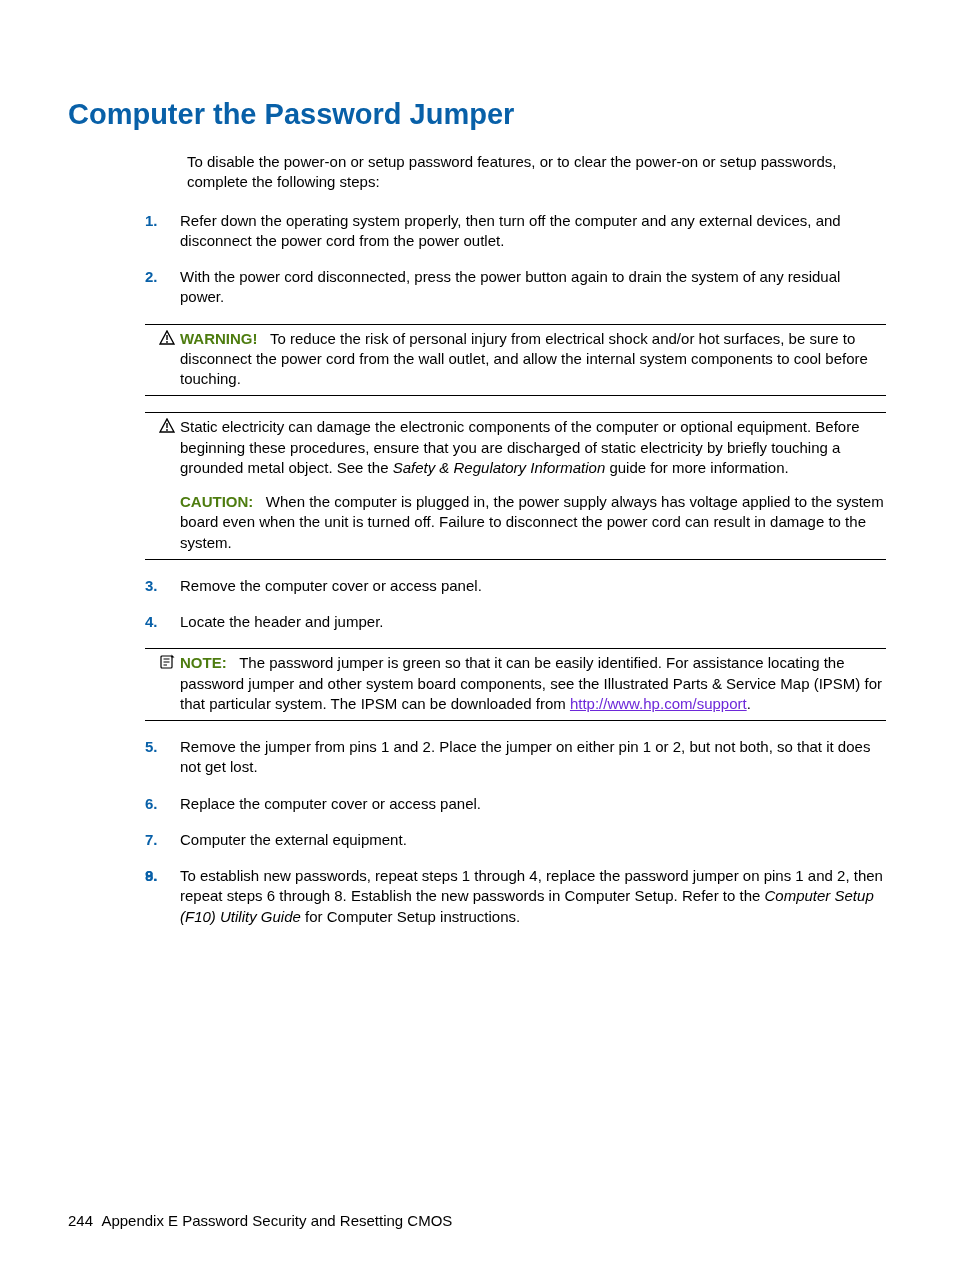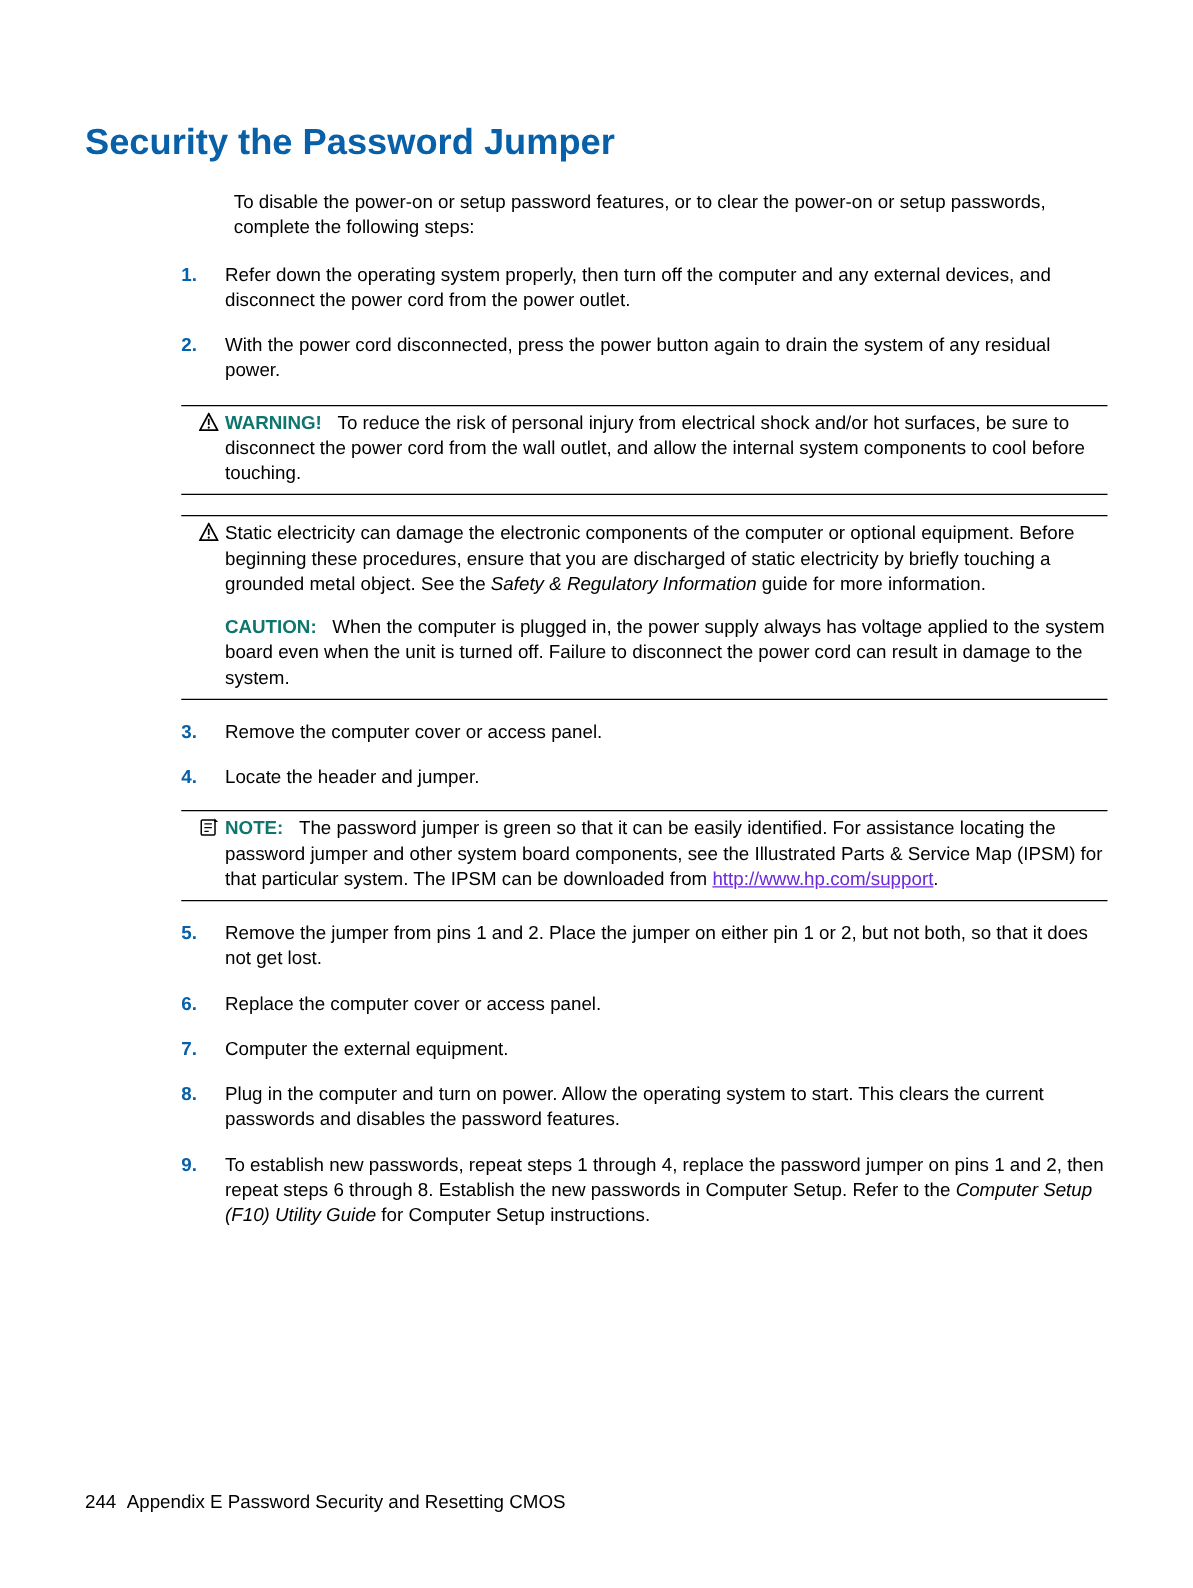--- a/index.html
+++ b/index.html
@@ -55,48 +55,48 @@
     left: 14px;
     top: 5px;
     width: 16px;
     height: 16px;
   }
   .callout .body {
     margin-left: 35px;
   }
   .callout .label {
     font-weight: bold;
-    color: #0f766e;
+    color: #4d7c0f;
   }
   .callout p {
     margin: 0 0 0 0;
   }
   .callout p + p {
     margin-top: 14px;
   }
   .link {
     color: #6d28d9;
     text-decoration: underline;
   }
   .italic {
     font-style: italic;
   }
   .footer {
     position: absolute;
     left: 68px;
-    bottom: 58px;
+    bottom: 39px;
     font-size: 15px;
     margin-top: 26px;
   }
 </style>
 </head>
 <body>
 
 <div class="page">
-  <h1 class="title">Security the Password Jumper</h1>
+  <h1 class="title">Computer the Password Jumper</h1>
 
   <p class="intro">To disable the power-on or setup password features, or to clear the power-on or setup passwords, complete the following steps:</p>
 
   <ol class="steps">
     <li>
       <span class="num">1.</span>
       <span>Refer down the operating system properly, then turn off the computer and any external devices, and disconnect the power cord from the power outlet.</span>
     </li>
     <li>
       <span class="num">2.</span>
@@ -173,21 +173,20 @@
     <li>
       <span class="num">6.</span>
       <span>Replace the computer cover or access panel.</span>
     </li>
     <li>
       <span class="num">7.</span>
       <span>Computer the external equipment.</span>
     </li>
     <li>
       <span class="num">8.</span>
-      <span>Plug in the computer and turn on power. Allow the operating system to start. This clears the current passwords and disables the password features.</span>
     </li>
     <li>
       <span class="num">9.</span>
       <span>To establish new passwords, repeat steps 1 through 4, replace the password jumper on pins 1 and 2, then repeat steps 6 through 8. Establish the new passwords in Computer Setup. Refer to the </span><span class="italic">Computer Setup (F10) Utility Guide</span><span> for Computer Setup instructions.</span>
     </li>
   </ol>
 </div>
 
 <div class="footer">
   <span>244</span>&nbsp;&nbsp;<span>Appendix E   Password Security and Resetting CMOS</span>

